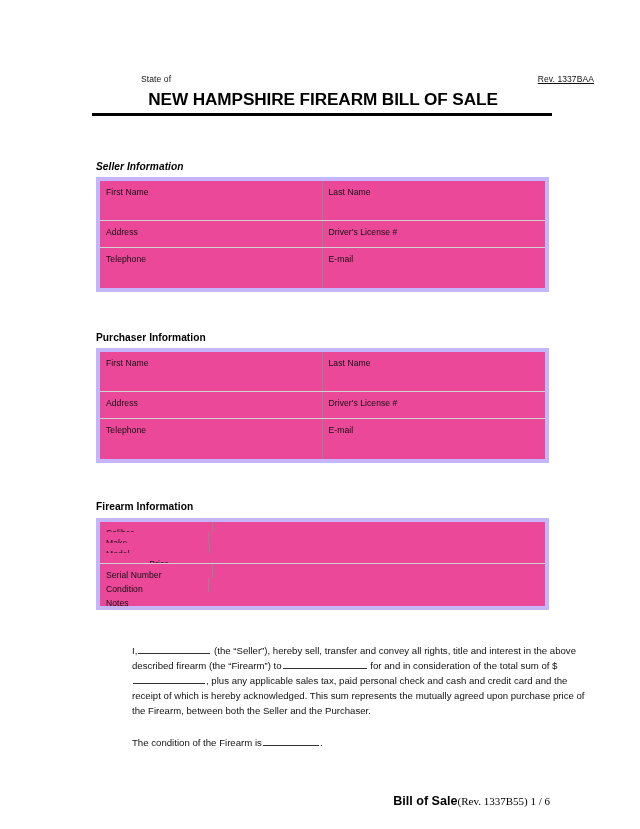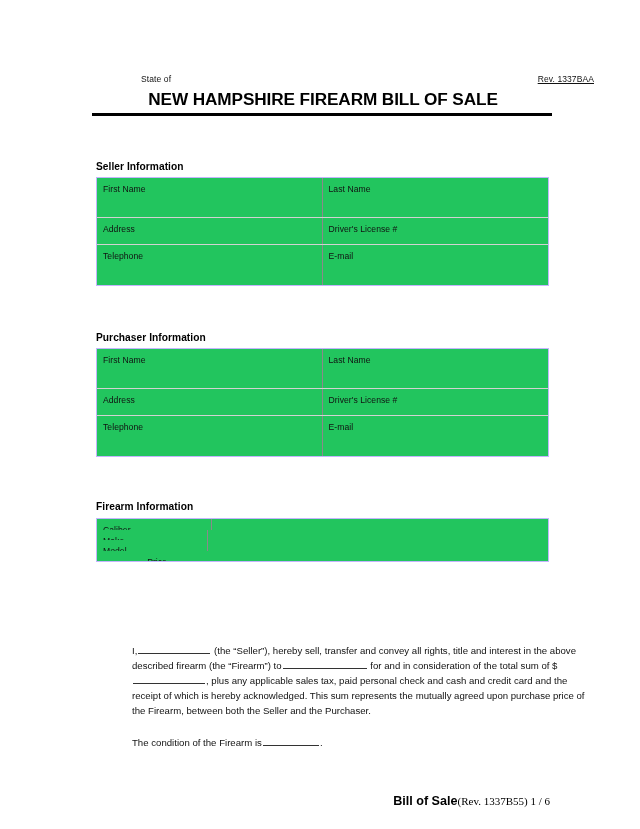--- a/index.html
+++ b/index.html
@@ -88,23 +88,23 @@
     color: #000;
     letter-spacing: 0.05px;
     white-space: nowrap;
   }
 
   
   .form-table {
     position: absolute;
     left: 0px;
     width: 453px;
-    border: 1px solid #c4b5fd;
+    border: 4px solid #c4b5fd;
     box-sizing: border-box;
-    background: #22c55e;
+    background: #ec4899;
   }
   .tbl-row {
     display: flex;
     box-sizing: border-box;
     border-bottom: 1px solid #d2d2d2;
   }
   .tbl-row:last-child {
     border-bottom: none;
   }
   .tbl-cell {
@@ -185,21 +185,21 @@
 <div class="page">
   <div class="content">
 
     <div class="header-row">
       <span class="state-of">State of</span>
       <span class="rev-code">Rev. 1337BAA</span>
     </div>
     <div class="doc-title">NEW HAMPSHIRE FIREARM BILL OF SALE</div>
     <div class="title-rule"></div>
 
-    <div class="section-heading" style="top:161px;">Seller Information</div>
+    <div class="section-heading" style="top:161px;font-style:italic;">Seller Information</div>
     <div class="form-table two-col" style="top:177px;">
       <div class="tbl-row r-tall">
         <div class="tbl-cell c1">First Name</div>
         <div class="tbl-cell c2">Last Name</div>
       </div>
       <div class="tbl-row r-short">
         <div class="tbl-cell c1">Address</div>
         <div class="tbl-cell c2">Driver's License #</div>
       </div>
       <div class="tbl-row r-tall">
@@ -225,20 +225,25 @@
     </div>
 
     <div class="section-heading" style="top:501px;">Firearm Information</div>
     <div class="form-table" style="top:518px;">
       <div class="tbl-row r-fa">
         <div class="tbl-cell fa-c1">Caliber</div>
         <div class="tbl-cell fa-c2">Make</div>
         <div class="tbl-cell fa-c3">Model</div>
         <div class="tbl-cell fa-c4">Price</div>
       </div>
+      <div class="tbl-row r-fa">
+        <div class="tbl-cell fa-c1">Serial Number</div>
+        <div class="tbl-cell fa-c2">Condition</div>
+        <div class="tbl-cell fa-c3-wide">Notes</div>
+      </div>
     </div>
 
     <div class="body-para" style="top:644px;">
       <span>I,</span><span class="blank bl-md"></span> <span>(the “Seller”), hereby sell, transfer and convey all rights, title and interest in the above described firearm (the “Firearm”) to</span><span class="blank bl-lg"></span> <span>for and in consideration of the total sum of $</span><span class="blank bl-md"></span><span>, plus any applicable sales tax, paid personal check and cash and credit card and the receipt of which is hereby acknowledged. This sum represents the mutually agreed upon purchase price of the Firearm, between both the Seller and the Purchaser.</span>
     </div>
 
     <div class="body-para" style="top:736px;">
       <span>The condition of the Firearm is</span><span class="blank bl-sm"></span><span>.</span>
     </div>
 

